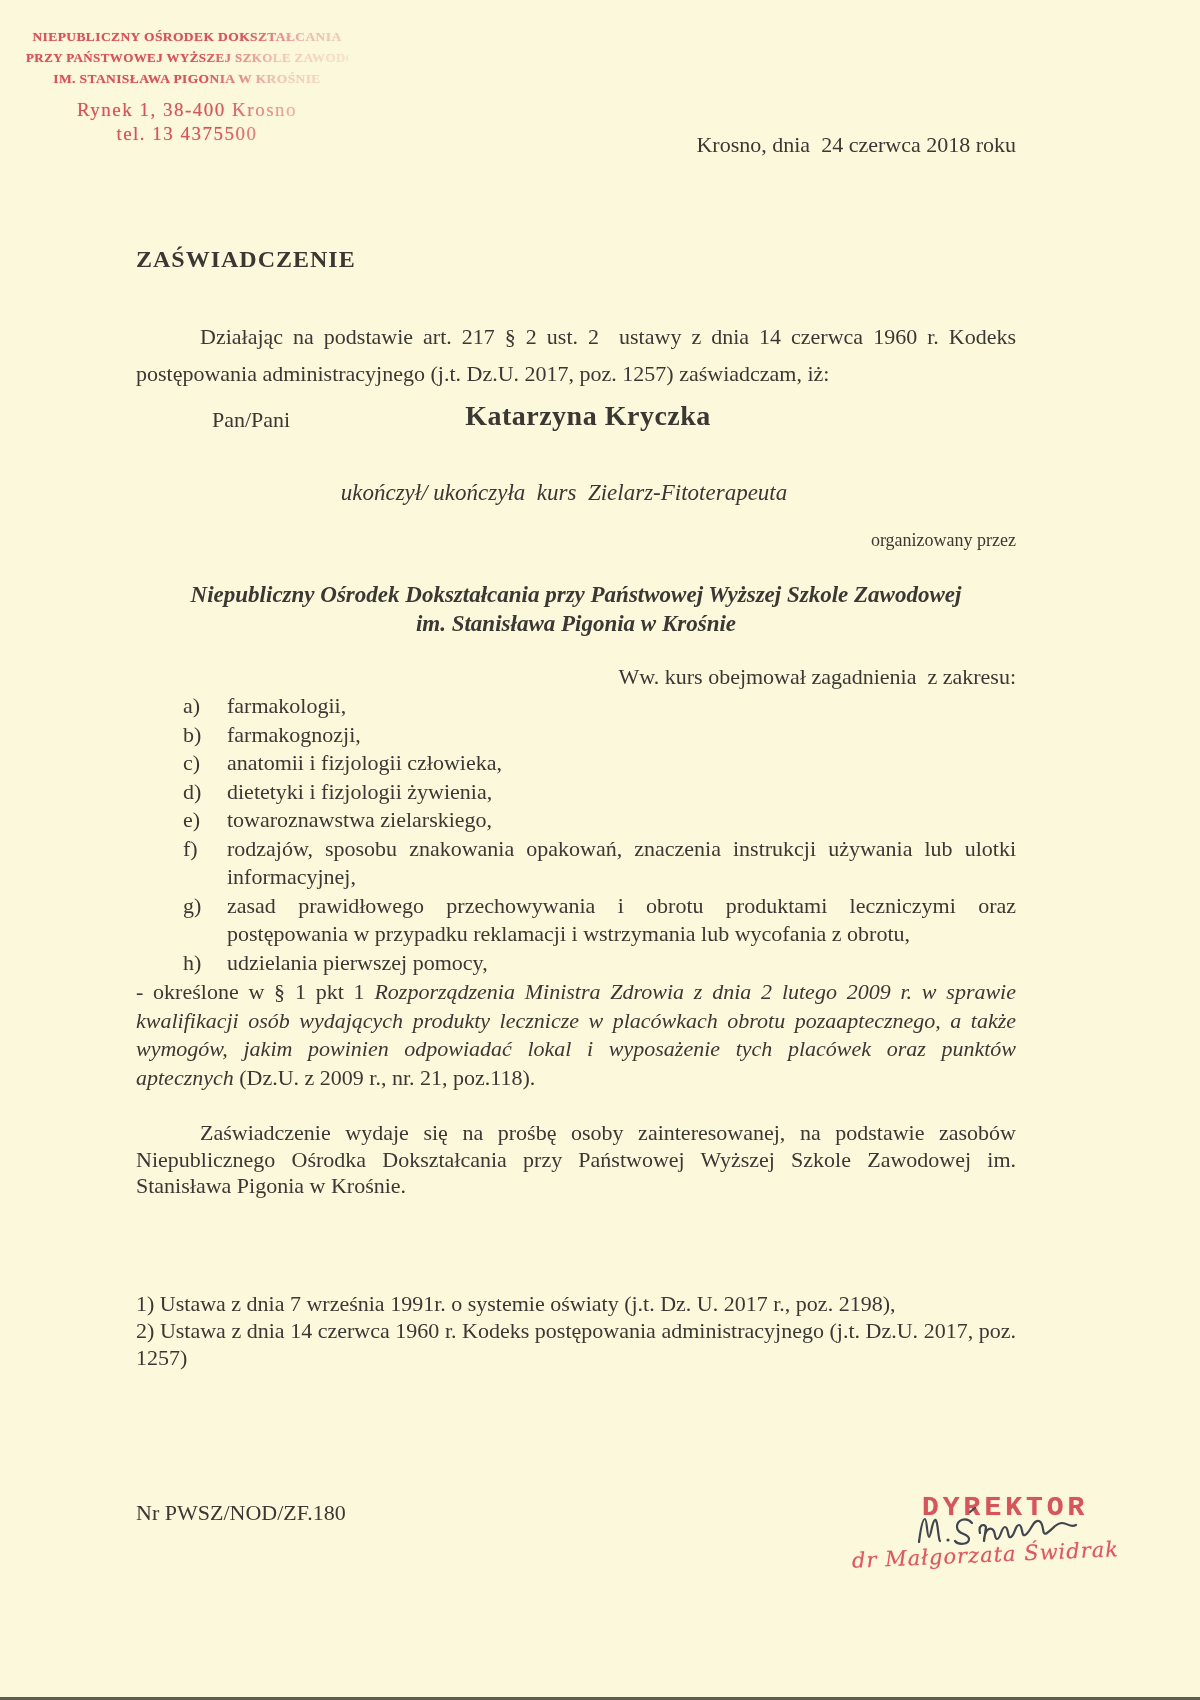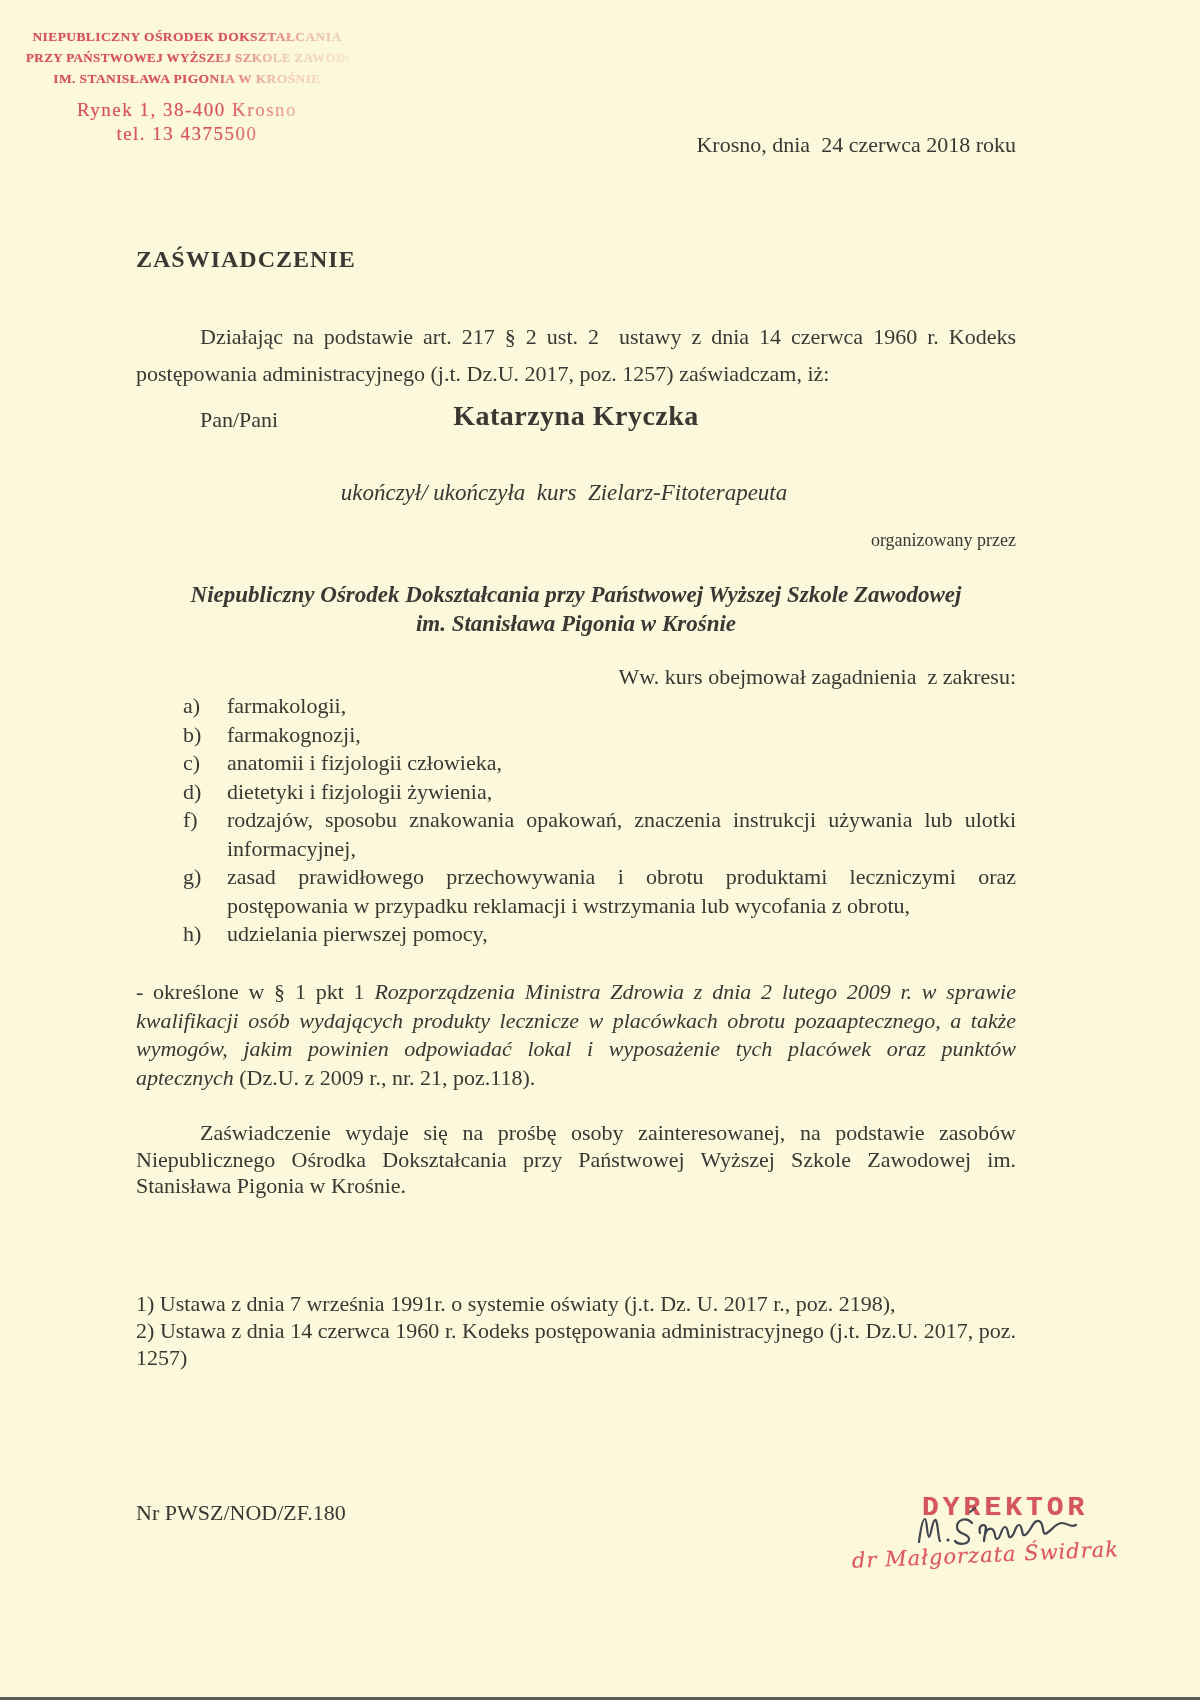--- a/index.html
+++ b/index.html
@@ -28,21 +28,21 @@
              mask-image:linear-gradient(to right,#000 60%,rgba(0,0,0,.45) 82%,rgba(0,0,0,.3) 100%);}
 
   .date{position:absolute; left:136px; top:132px; width:880px; text-align:right; font-size:22px;}
 
   .title{position:absolute; left:136px; top:246px; width:880px; 
          font-size:24px; font-weight:bold; letter-spacing:1px;}
 
   .intro{position:absolute; left:136px; top:318px; width:880px; font-size:22px;
          line-height:37px; text-indent:64px; text-align:justify; margin:0;}
 
-  .recipient{position:absolute; left:136px; top:398px; width:880px; text-align:center;}
+  .recipient{position:absolute; left:148px; top:398px; width:880px; text-align:center;}
   .recipient .label{position:absolute; left:64px; top:9px; font-size:22px;}
   .recipient .name{font-size:28px; font-weight:bold; letter-spacing:.5px; line-height:36px;}
 
   .course{position:absolute; left:124px; top:480px; width:880px; text-align:center;
           font-style:italic; font-size:23px;}
   .organized{position:absolute; left:136px; top:530px; width:880px; text-align:right; font-size:18px;}
   .organizer{position:absolute; left:136px; top:580px; width:880px; text-align:center;
              font-weight:bold; font-style:italic; font-size:23px; line-height:29px;}
 
   .scope-intro{position:absolute; left:136px; top:664px; width:880px; font-size:22px;}
@@ -103,20 +103,21 @@
     <div>Niepubliczny Ośrodek Dokształcania przy Państwowej Wyższej Szkole Zawodowej</div>
     <div>im. Stanisława Pigonia w Krośnie</div>
   </div>
 
   <div class="scope-intro pre">Ww. kurs obejmował zagadnienia  z zakresu:</div>
   <ul class="scope-list">
     <li><span class="li-label">a)</span><span>farmakologii,</span></li>
     <li><span class="li-label">b)</span><span>farmakognozji,</span></li>
     <li><span class="li-label">c)</span><span>anatomii i fizjologii człowieka,</span></li>
     <li><span class="li-label">d)</span><span>dietetyki i fizjologii żywienia,</span></li>
+    <li><span class="li-label">e)</span><span>towaroznawstwa zielarskiego,</span></li>
     <li><span class="li-label">f)</span><span>rodzajów, sposobu znakowania opakowań, znaczenia instrukcji używania lub ulotki informacyjnej,</span></li>
     <li><span class="li-label">g)</span><span>zasad prawidłowego przechowywania i obrotu produktami leczniczymi oraz postępowania w przypadku reklamacji i wstrzymania lub wycofania z obrotu,</span></li>
     <li><span class="li-label">h)</span><span>udzielania pierwszej pomocy,</span></li>
   </ul>
 
   <p class="legal-ref"><span>- określone w § 1 pkt 1 </span><span class="it">Rozporządzenia Ministra Zdrowia z dnia 2 lutego 2009 r. w sprawie kwalifikacji osób wydających produkty lecznicze w placówkach obrotu pozaaptecznego, a także wymogów, jakim powinien odpowiadać lokal i wyposażenie tych placówek oraz punktów aptecznych</span><span> (Dz.U. z 2009 r., nr. 21, poz.118).</span></p>
 
   <p class="issuance">Zaświadczenie wydaje się na prośbę osoby zainteresowanej, na podstawie zasobów Niepublicznego Ośrodka Dokształcania przy Państwowej Wyższej Szkole Zawodowej im. Stanisława Pigonia w Krośnie.</p>
 
   <div class="legal-basis">

